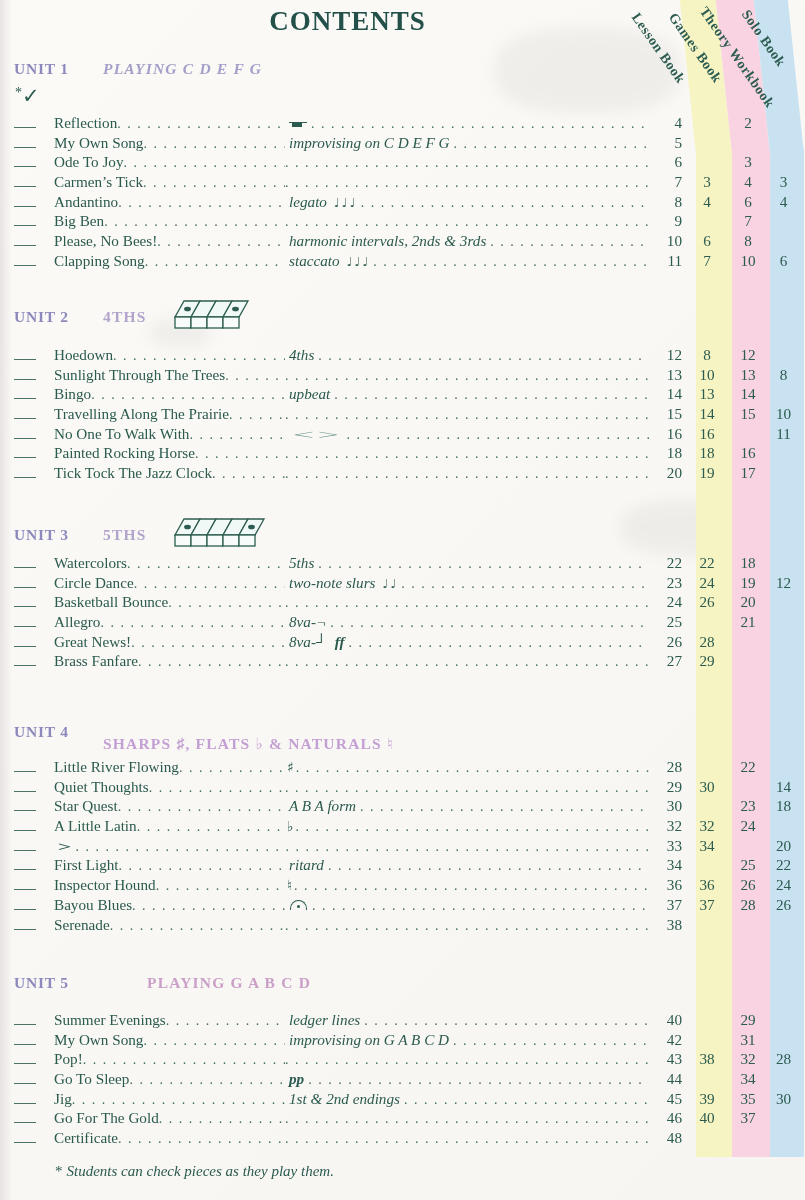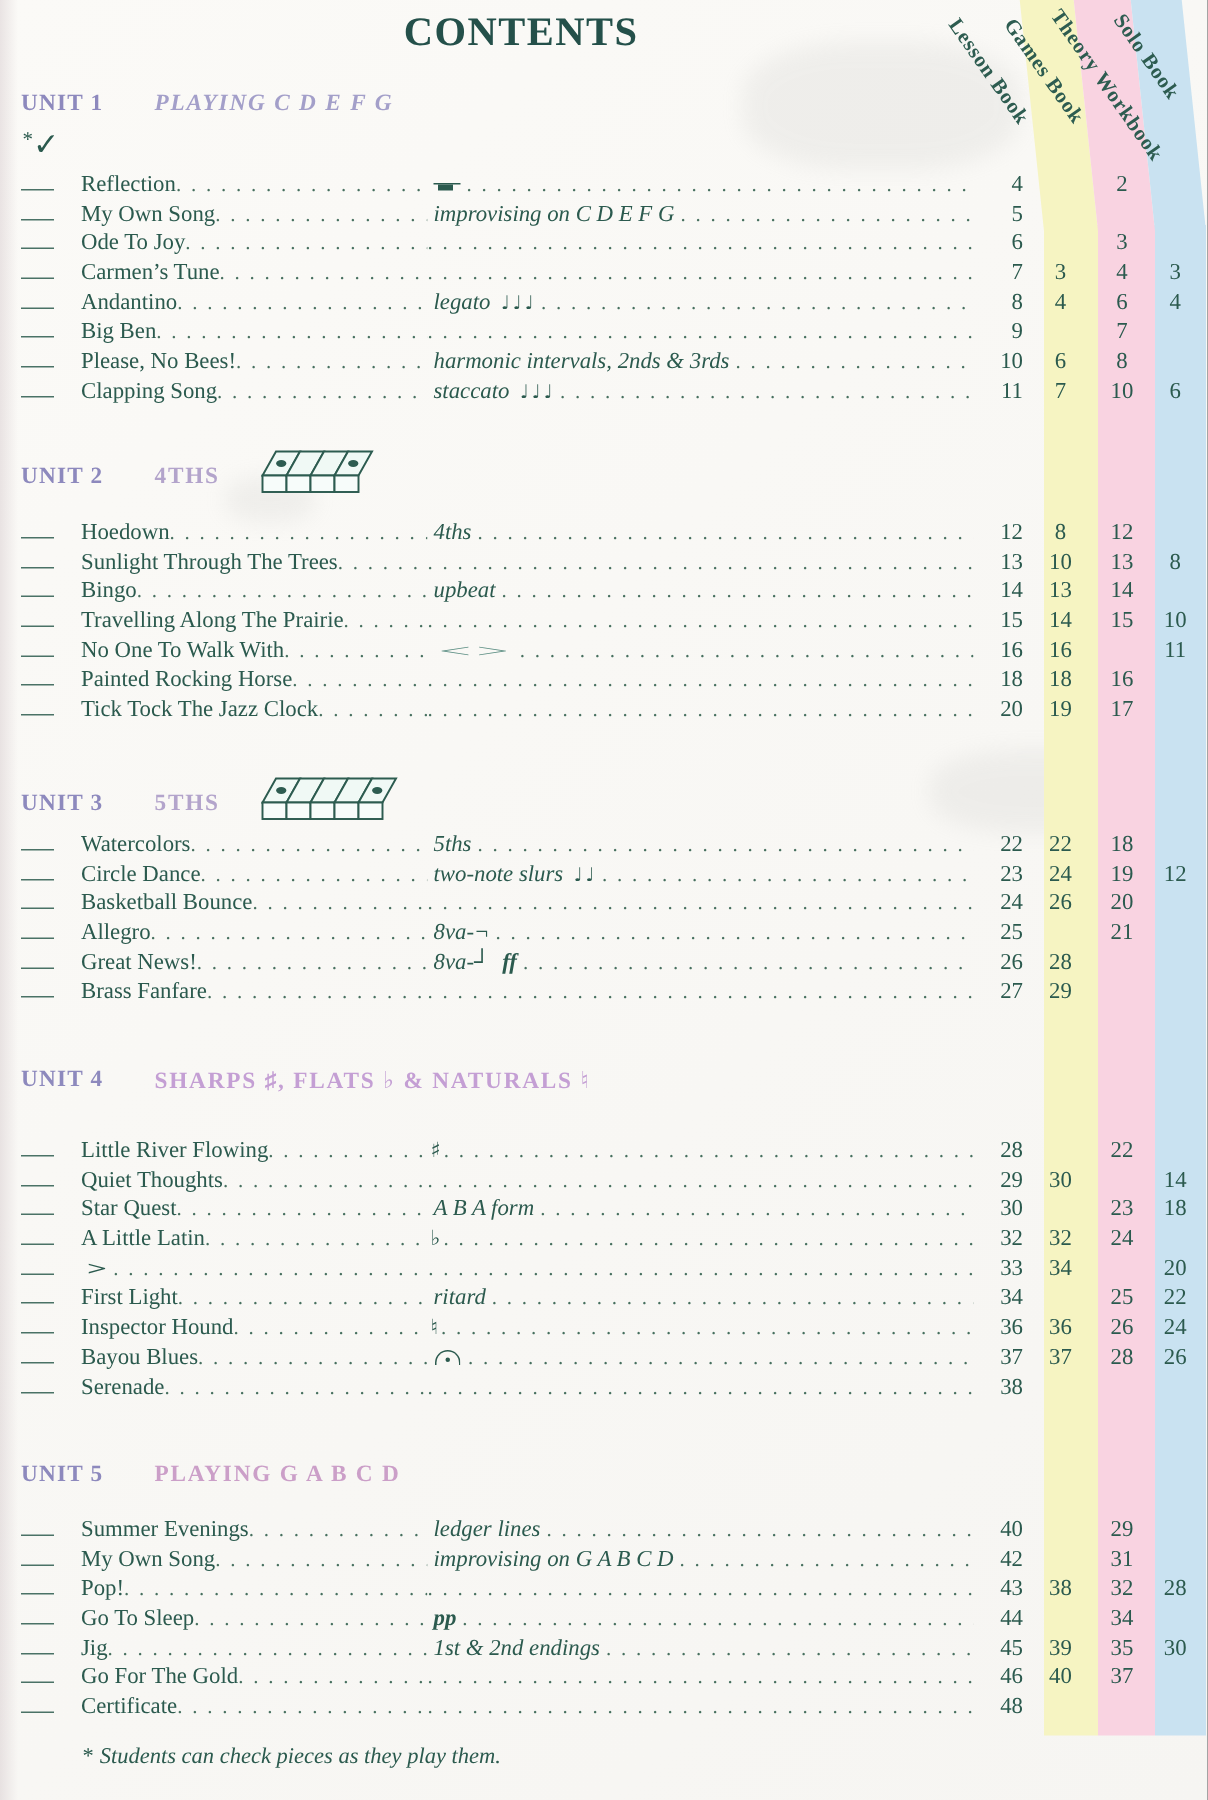--- a/index.html
+++ b/index.html
@@ -157,21 +157,21 @@
             </div>
             <span class="pc pc0">6</span>
             <span class="pc pc1"></span>
             <span class="pc pc2">3</span>
             <span class="pc pc3"></span>
           </div>
           <div class="row">
             <span><span class="check-blank"></span></span>
             <div class="row-content">
               <span class="title-block">
-                <span class="song-title">Carmen’s Tune</span>
+                <span class="song-title">Carmen’s Tick</span>
                 <span class="leader"></span>
               </span>
               <span class="leader"></span>
             </div>
             <span class="pc pc0">7</span>
             <span class="pc pc1">3</span>
             <span class="pc pc2">4</span>
             <span class="pc pc3">3</span>
           </div>
           <div class="row">
@@ -469,21 +469,21 @@
             <span class="pc pc0">27</span>
             <span class="pc pc1">29</span>
             <span class="pc pc2"></span>
             <span class="pc pc3"></span>
           </div>
         </div>
       </section>
       <section class="unit">
         <div class="unit-header" style="top: 710px;">
           <span class="unit-label">UNIT 4</span>
-          <span class="unit-subtitle" style="color: rgb(196, 159, 212);">SHARPS ♯, FLATS ♭ &amp; NATURALS ♮</span>
+          <span class="unit-subtitle" style="color: rgb(196, 159, 212); margin-top: 24px;">SHARPS ♯, FLATS ♭ &amp; NATURALS ♮</span>
         </div>
         <div class="rows" style="top: 757px;">
           <div class="row">
             <span><span class="check-blank"></span></span>
             <div class="row-content">
               <span class="title-block">
                 <span class="song-title">Little River Flowing</span>
                 <span class="leader"></span>
               </span>
               <span class="acc">♯</span>
@@ -606,21 +606,21 @@
             <span class="pc pc0">38</span>
             <span class="pc pc1"></span>
             <span class="pc pc2"></span>
             <span class="pc pc3"></span>
           </div>
         </div>
       </section>
       <section class="unit">
         <div class="unit-header" style="top: 974px;">
           <span class="unit-label">UNIT 5</span>
-          <span class="unit-subtitle" style="color: rgb(203, 159, 200);">PLAYING G A B C D</span>
+          <span class="unit-subtitle" style="color: rgb(203, 159, 200); margin-left: 44px;">PLAYING G A B C D</span>
         </div>
         <div class="rows" style="top: 1010px;">
           <div class="row">
             <span><span class="check-blank"></span></span>
             <div class="row-content">
               <span class="title-block">
                 <span class="song-title">Summer Evenings</span>
                 <span class="leader"></span>
               </span>
               <span class="desc">ledger lines</span>

